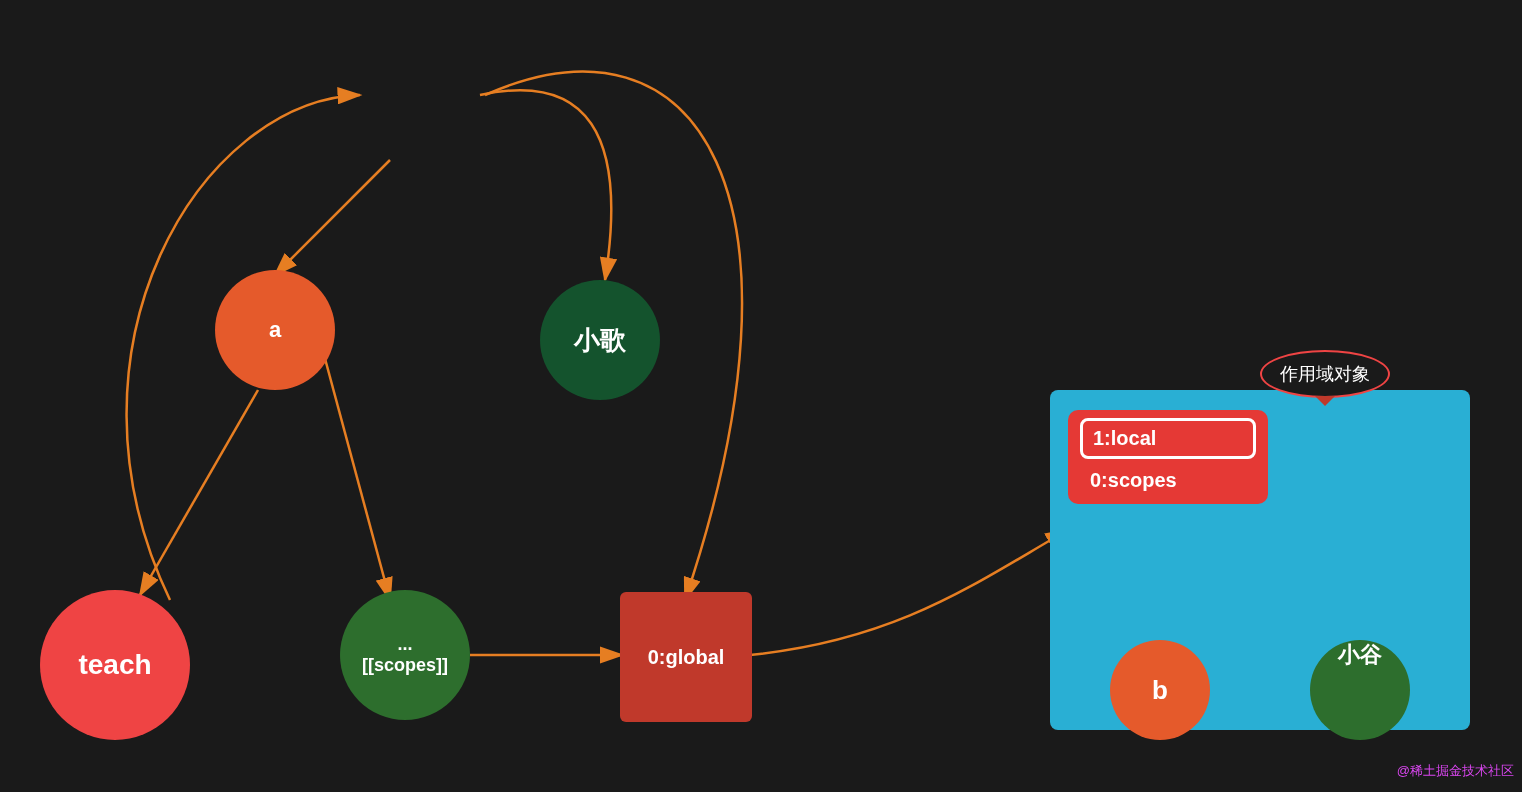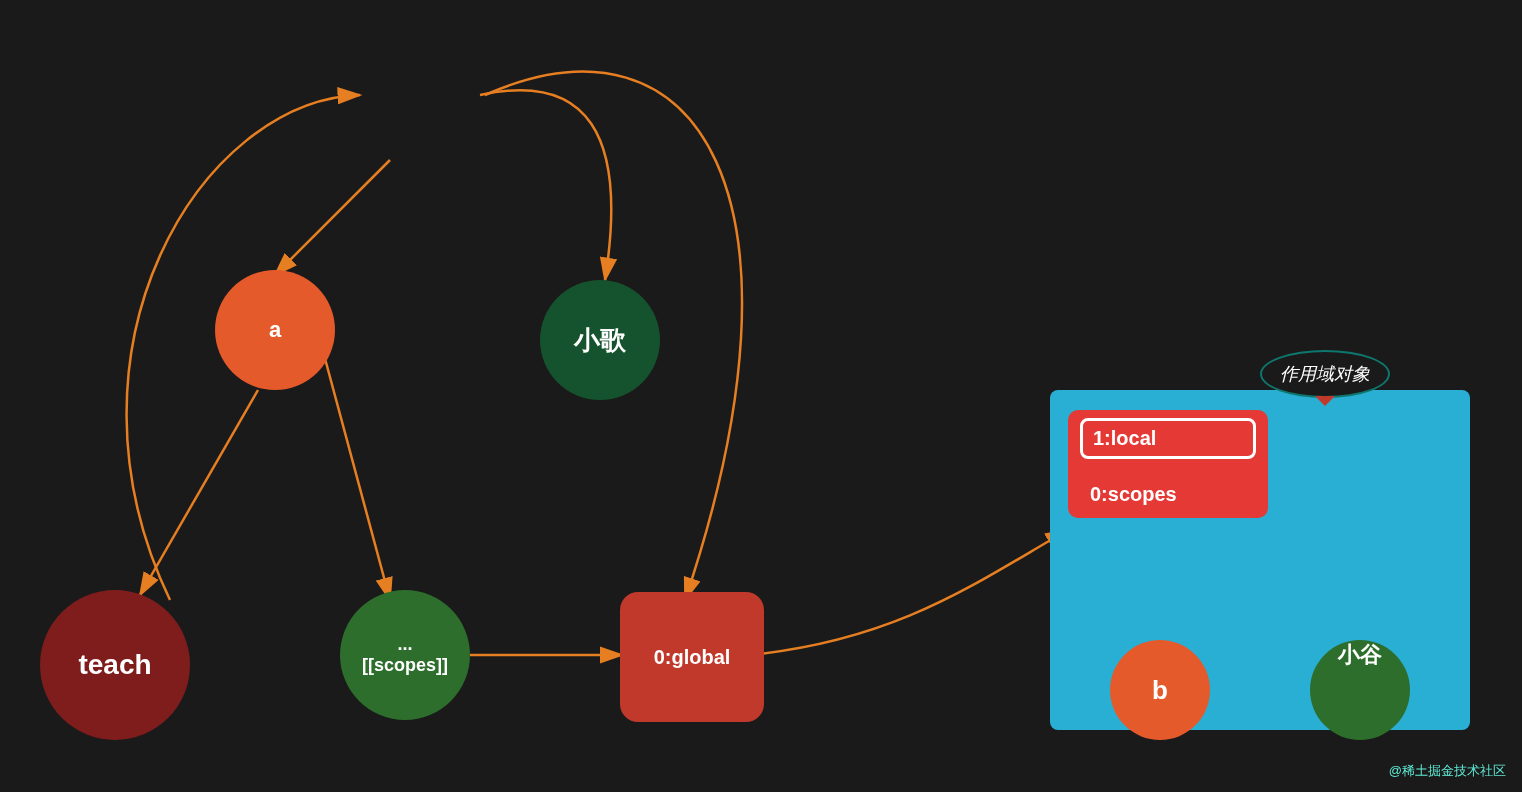--- a/index.html
+++ b/index.html
@@ -41,35 +41,35 @@
       top: 270px; left: 215px;
     }
     .node-xiaoge {
       width: 120px; height: 120px;
       background: #14532d;
       top: 280px; left: 540px;
       font-size: 26px;
     }
     .node-teach {
       width: 150px; height: 150px;
-      background: #7f1d1d;
+      background: #ef4444;
       top: 590px; left: 40px;
       font-size: 28px;
     }
     .node-scopes {
       width: 130px; height: 130px;
       background: #2d6e2d;
       top: 590px; left: 340px;
       font-size: 18px;
       text-align: center;
     }
     .node-global {
-      width: 144px; height: 130px;
+      width: 132px; height: 130px;
       background: #c0392b;
-      border-radius: 18px;
+      border-radius: 6px;
       top: 592px; left: 620px;
       font-size: 20px;
     }
     
     .right-panel {
       position: absolute;
       top: 390px; left: 1050px;
       width: 420px; height: 340px;
       background: #29afd4;
       border-radius: 8px;
@@ -85,21 +85,21 @@
       z-index: 10;
     }
     .scope-local {
       background: transparent;
       border: 3px solid #fff;
       border-radius: 8px;
       color: white;
       font-size: 20px;
       font-weight: bold;
       padding: 6px 10px;
-      margin-bottom: 20px;
+      margin-bottom: 6px;
     }
     .scope-scopes {
       color: white;
       font-size: 20px;
       font-weight: bold;
       padding: 4px 10px;
     }
     .node-b {
       position: absolute;
       width: 100px; height: 100px;
@@ -116,41 +116,40 @@
       border-radius: 50%;
       top: 640px; left: 1310px;
       display: flex; align-items: flex-start; justify-content: center;
       color: #ffffff; font-weight: bold; font-size: 22px;
     }
     
     .bubble {
       position: absolute;
       top: 350px; left: 1260px;
       background: #1a1a1a;
-      border: 2px solid #0f766e;
+      border: 2px solid #ef4444;
       border-radius: 50%;
       padding: 10px 18px;
       color: white;
       font-size: 18px;
       white-space: nowrap;
-      font-style: italic;
     }
     .bubble::after {
       content: '';
       position: absolute;
       bottom: -20px; left: 50%;
       transform: translateX(-50%);
       border: 10px solid transparent;
       border-top-color: #c0392b;
     }
     
     .watermark {
       position: absolute;
-      bottom: 12px; right: 16px;
-      color: #5eead4;
+      bottom: 12px; right: 8px;
+      color: #d946ef;
       font-size: 13px;
     }
     
     .arrows-svg {
       position: absolute;
       top: 0; left: 0;
       width: 1522px;
       height: 792px;
       pointer-events: none;
     }

